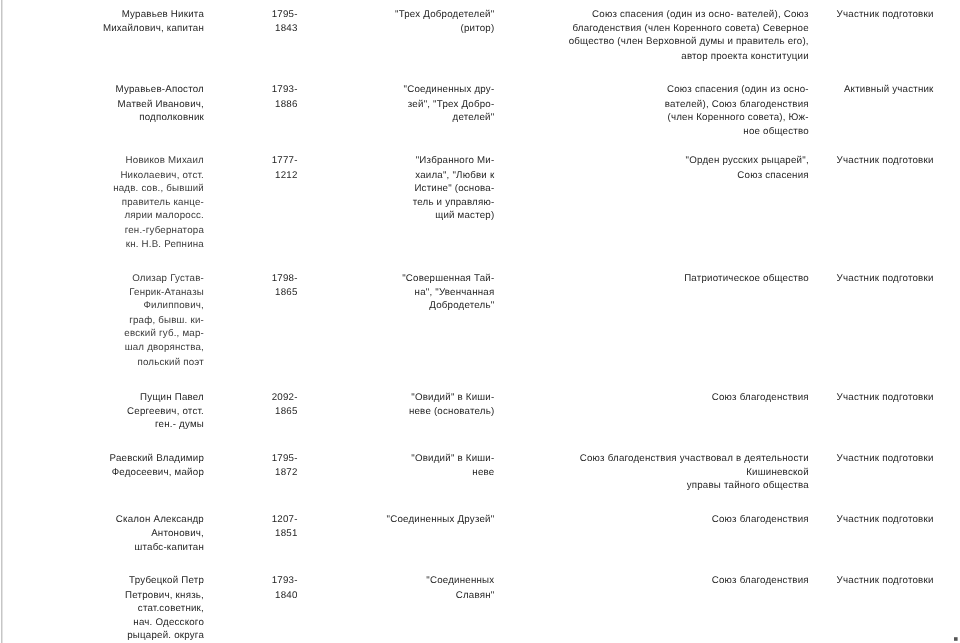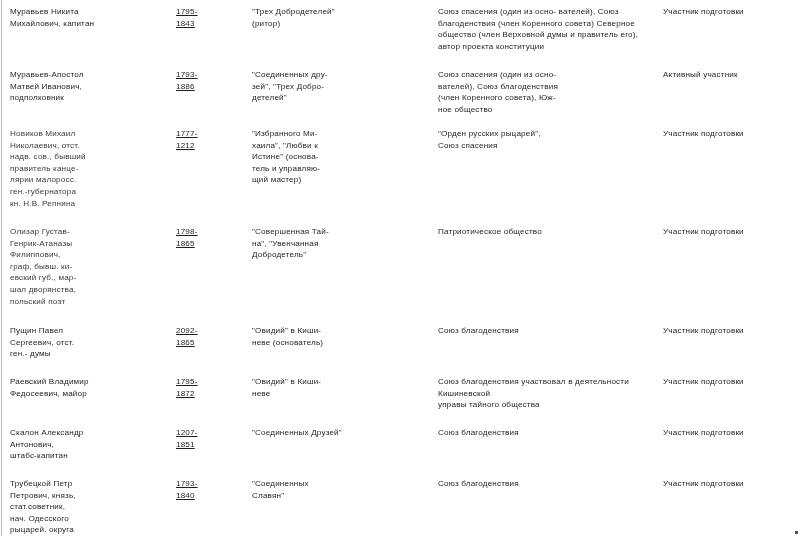--- a/index.html
+++ b/index.html
@@ -31,42 +31,43 @@
     right: 2px;
     bottom: 2px;
     width: 3px;
     height: 3px;
     background: #555;
   }
 
   .sheet {
     position: absolute;
     inset: 0;
+    text-align: right;
   }
 
   .row {
     position: absolute;
     left: 0;
     width: 800px;
   }
 
   .cell {
     position: absolute;
     font-size: 8.1px;
     line-height: 11.6px;
     letter-spacing: 0.18px;
     color: #1f1f1f;
     white-space: pre-line;
     top: 0;
   }
 
   .c-name  { left: 10px;  width: 160px; }
-  .c-dates { left: 176px; width: 72px; text-decoration: underline;  }
+  .c-dates { left: 176px; width: 72px;  }
   .c-lodge { left: 252px; width: 160px; }
-  .c-soc   { left: 438px; width: 258px; }
+  .c-soc   { left: 416px; width: 258px; }
   .c-part  { left: 663px; width: 115px; }
 
   
   .cell.faint { color: #3a3a3a; }
 </style>
 </head>
 <body>
 
 <div class="left-rule"></div>
 <div class="corner-speck"></div>

